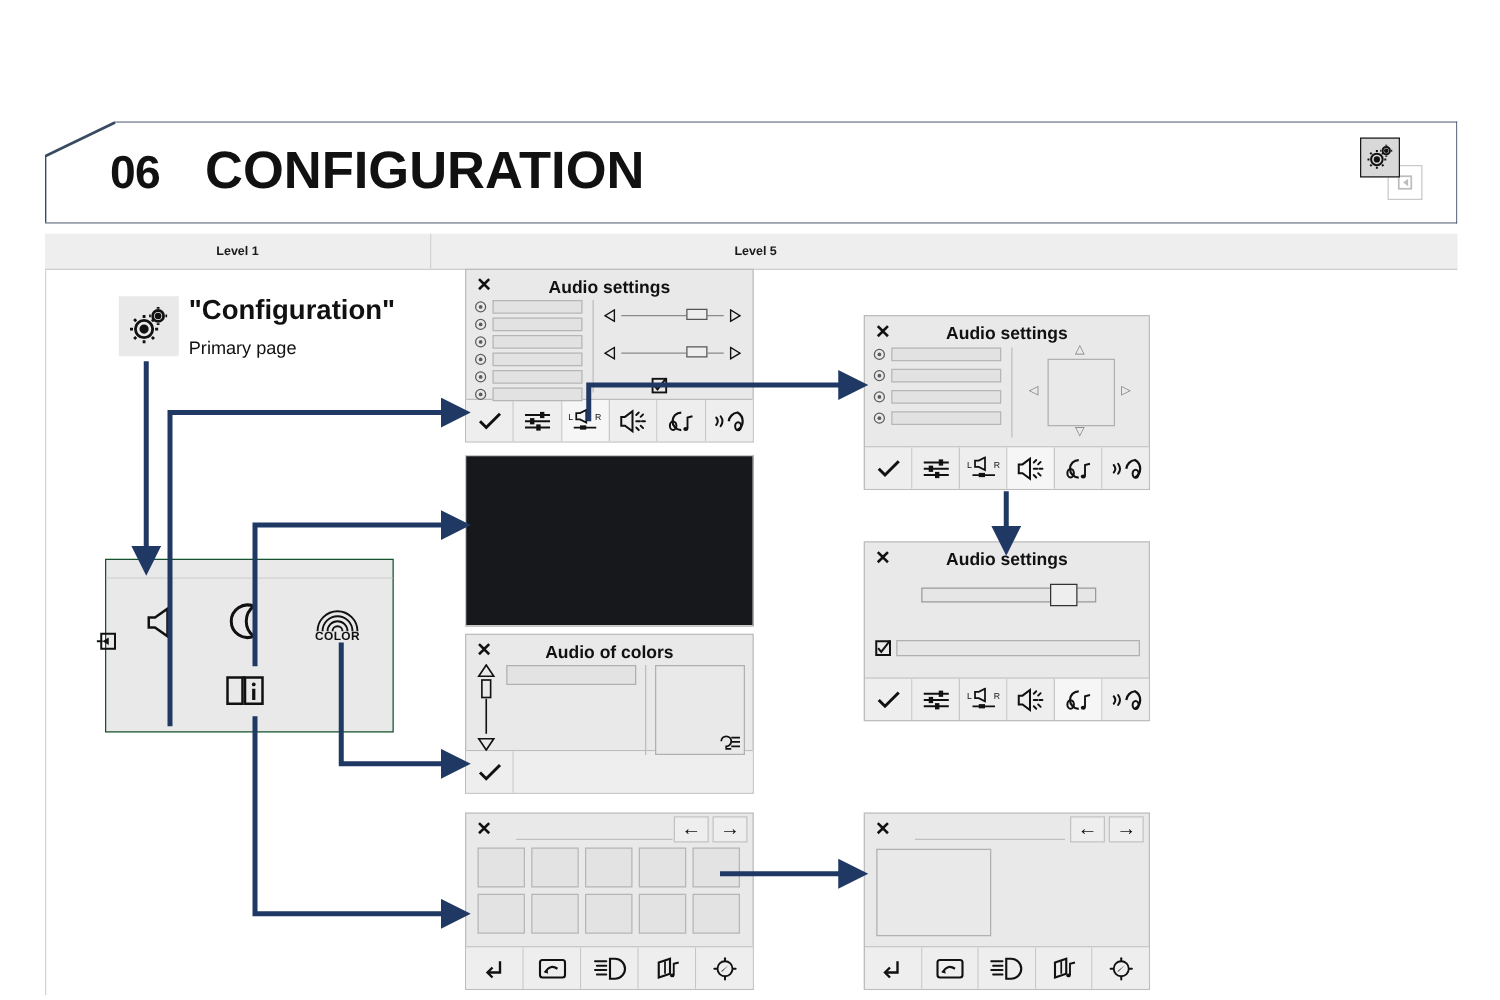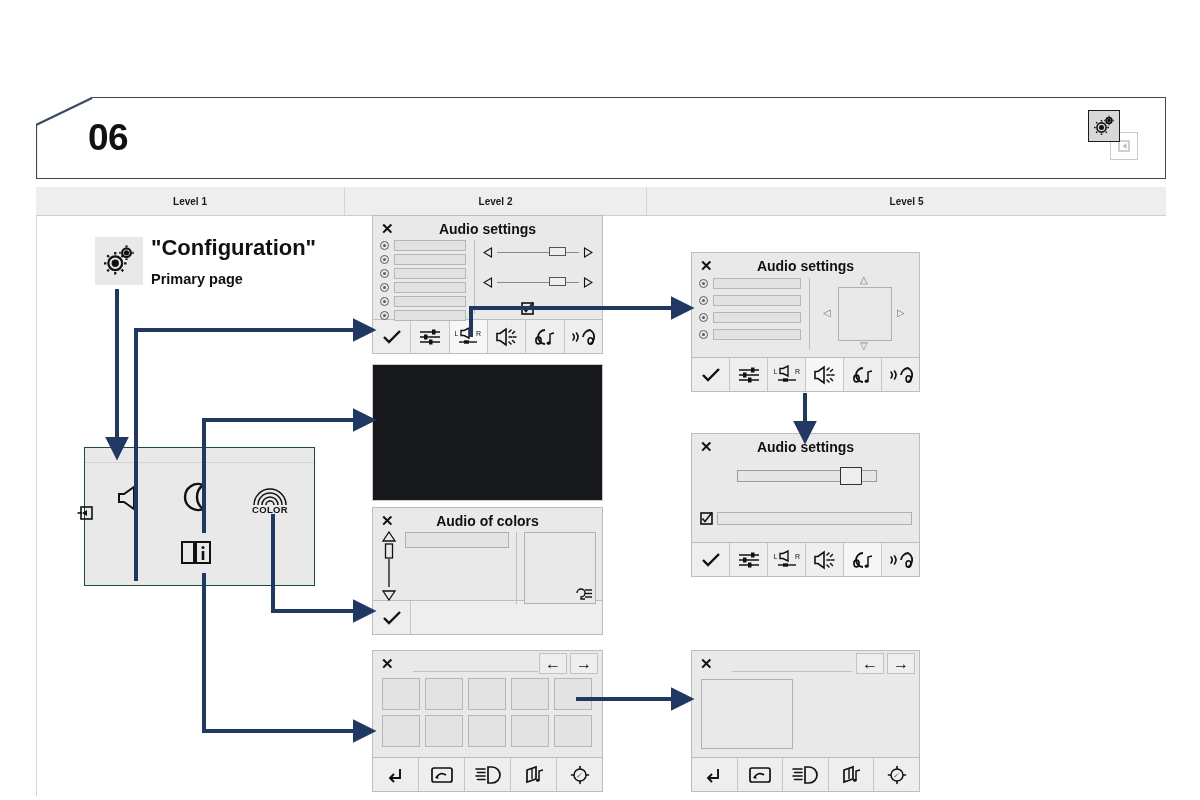--- a/index.html
+++ b/index.html
@@ -162,20 +162,21 @@
 </head>
 <body>
 
 <div id="page">
 
   <div id="header-banner"></div>
   <svg id="header-banner-edge" viewBox="0 0 1130 82">
     <path d="M 56 1 L 0 28 L 0 81" fill="none" stroke="#3a4a63" stroke-width="2.2"></path>
   </svg>
   <div id="chapter-number">06</div>
+  <div id="chapter-title">CONFIGURATION</div>
 
   <div id="header-icon-wrap">
     <div class="icon-box-outline">
       <svg width="16" height="16" viewBox="0 0 16 16">
         <rect x="3" y="3" width="10" height="10" fill="none" stroke="#bdbdbd" stroke-width="1.4"></rect>
         <path d="M10.5 5 L10.5 11 L6.5 8 Z" fill="#bdbdbd"></path>
       </svg>
     </div>
     <div class="icon-box-gray">
       <svg width="24" height="24" viewBox="0 0 24 24">
@@ -187,40 +188,39 @@
           <circle cx="17" cy="6.5" r="2.9"></circle>
           <circle cx="17" cy="6.5" r="1" fill="#111"></circle>
           <path d="M17 2.6 v-0.9 M17 11.3 v-0.9 M13.1 6.5 h-0.9 M21.8 6.5 h-0.9"></path>
         </g>
       </svg>
     </div>
   </div>
 
   <div id="level-row">
     <div class="level-cell c1">Level 1</div>
-    <div class="level-cell c2">Level 2</div>
     <div class="level-cell c3">Level 5</div>
   </div>
   <div id="content-frame"></div>
 
   <div style="position:absolute;left:95px;top:196px;width:48px;height:48px;background:#e9e9e9;display:flex;align-items:center;justify-content:center;">
     <svg width="36" height="36" viewBox="0 0 24 24">
       <g fill="none" stroke="#111" stroke-width="1.5">
         <circle cx="9.5" cy="13.5" r="4.6"></circle>
         <circle cx="9.5" cy="13.5" r="1.7" fill="#111"></circle>
         <path d="M9.5 7.6 v-1.6 M9.5 21 v-1.6 M3.6 13.5 h-1.6 M17 13.5 h-1.6
                  M5.3 9.3 l-1.1 -1.1 M14.8 18.8 l-1.1 -1.1 M13.7 9.3 l1.1 -1.1 M4.2 18.8 l1.1 -1.1"></path>
         <circle cx="17" cy="6.5" r="2.9"></circle>
         <circle cx="17" cy="6.5" r="1" fill="#111"></circle>
         <path d="M17 2.6 v-0.9 M17 11.3 v-0.9 M13.1 6.5 h-0.9 M21.8 6.5 h-0.9"></path>
       </g>
     </svg>
   </div>
   <div style="position:absolute;left:151px;top:194px;font-size:22px;font-weight:bold;color:#111;">"Configuration"</div>
-  <div style="position:absolute;left:151px;top:230px;font-size:14.5px;font-weight:bold;color:#111;">Primary page</div>
+  <div style="position:absolute;left:151px;top:230px;font-size:14.5px;font-weight:normal;color:#111;">Primary page</div>
 
   <div id="panel-level1">
     <div class="l1-topline"></div>
 
     <div class="l1-icon" style="left:-10px;top:54px;width:22px;height:22px;">
       <svg width="20" height="20" viewBox="0 0 20 20">
         <rect x="5" y="4" width="11" height="12" fill="none" stroke="#111" stroke-width="1.6"></rect>
         <path d="M11 7 L11 13 L6 10 Z" fill="#111"></path>
         <path d="M6 10 H1.5" stroke="#111" stroke-width="1.6"></path>
       </svg>

